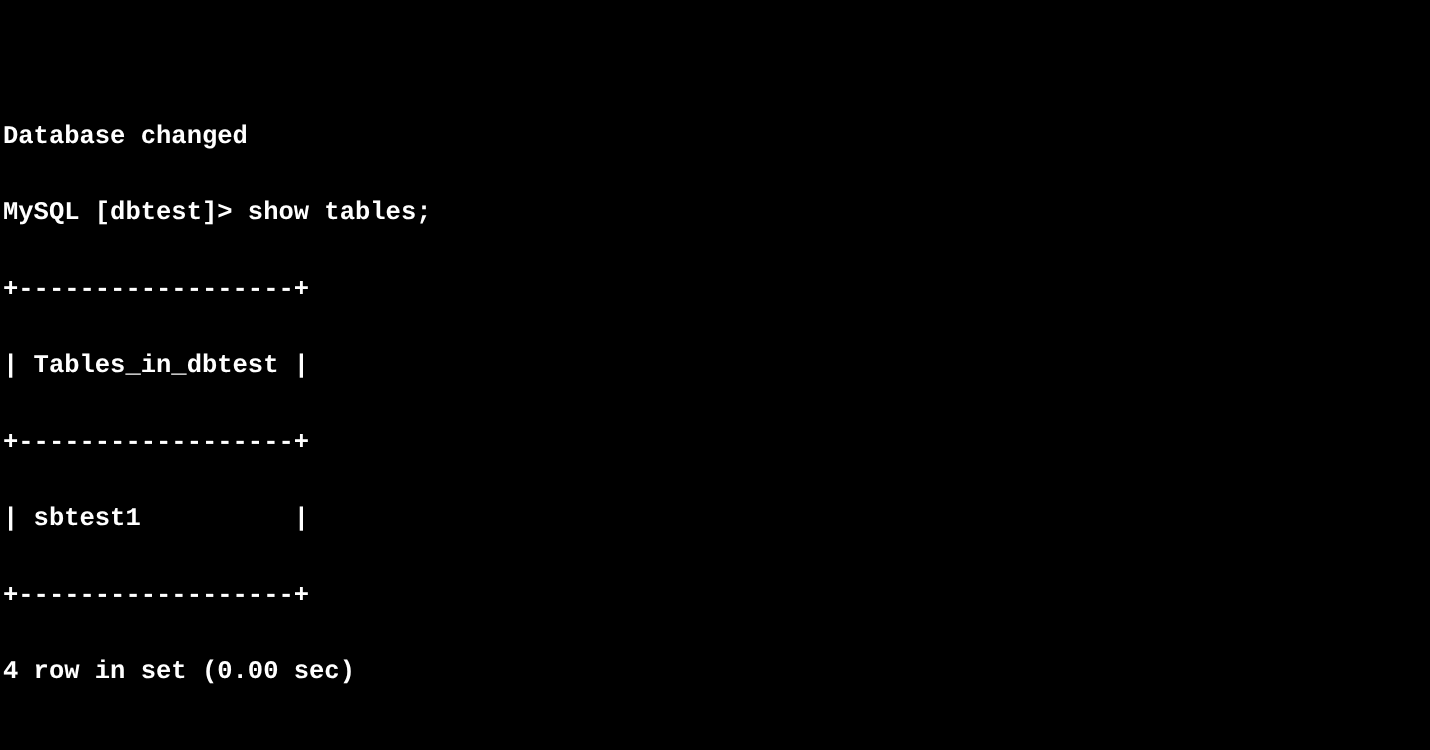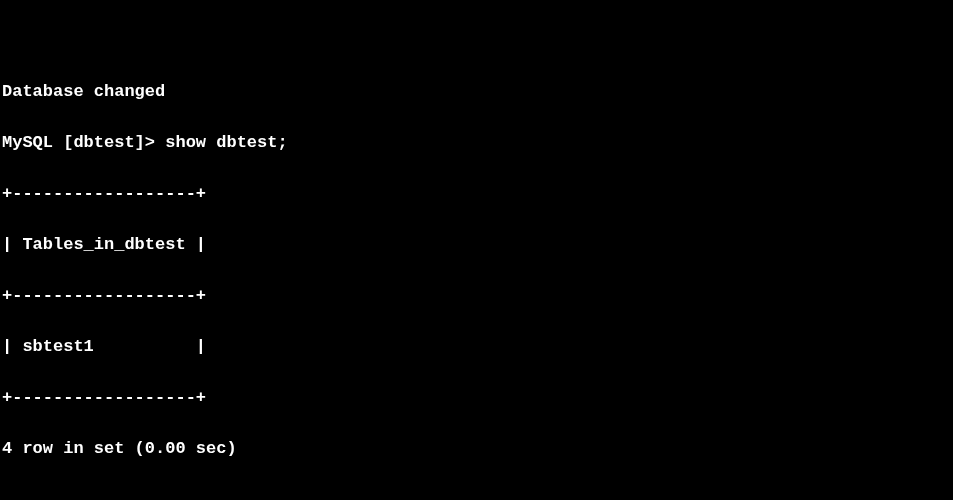--- a/index.html
+++ b/index.html
@@ -19,21 +19,21 @@
     }
     .line {
       white-space: pre;
     }
   </style>
 </head>
 <body>
 
 
 <div class="line">Database changed</div>
-<div class="line"><span>MySQL [dbtest]&gt; </span><span>show dbtest;</span></div>
+<div class="line"><span>MySQL [dbtest]&gt; </span><span>show tables;</span></div>
 <div class="line">+------------------+</div>
 <div class="line">| Tables_in_dbtest |</div>
 <div class="line">+------------------+</div>
 <div class="line">| sbtest1          |</div>
 <div class="line">+------------------+</div>
 <div class="line">4 row in set (0.00 sec)</div>
 <div class="line"></div>
 
 
 

